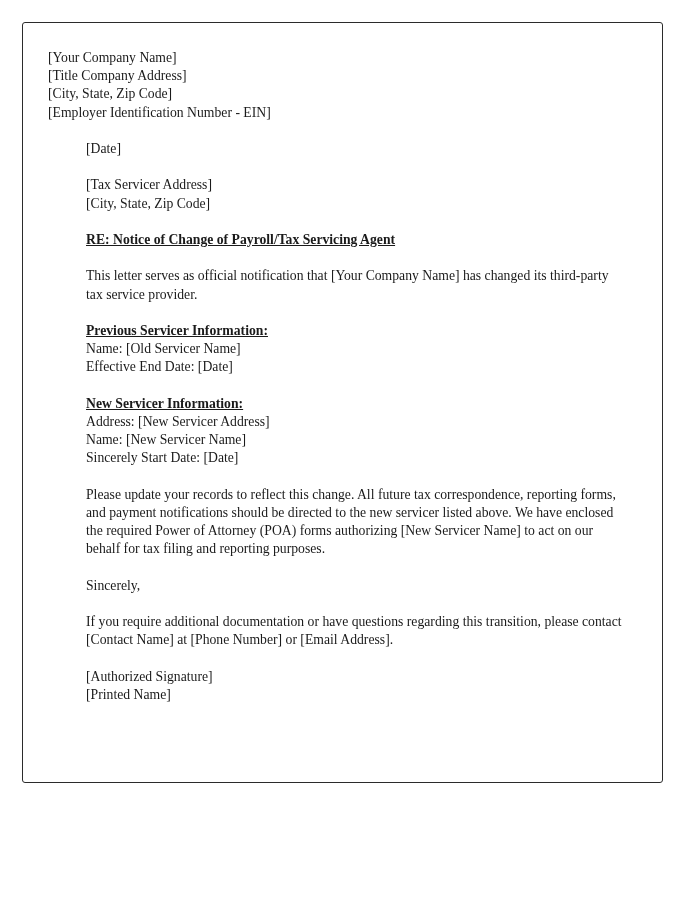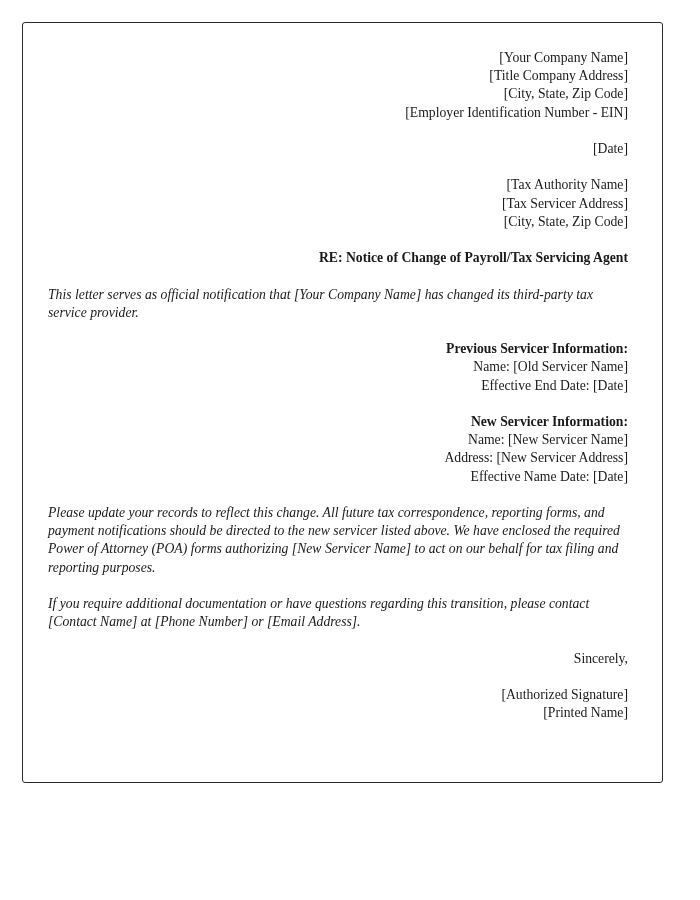--- a/index.html
+++ b/index.html
@@ -25,86 +25,85 @@
     border-radius: 3px;
     background: #ffffff;
   }
   .letter-body {
     padding: 26px 34px 0 25px;
     font-size: 13.7px;
     line-height: 18.2px;
   }
   .block {
     margin: 0;
-    text-align: right;
   }
   .block + .block {
     margin-top: 18.2px;
+    margin-left: 38px;
   }
   .line {
     white-space: pre-wrap;
   }
   .bold {
     font-weight: bold;
+    text-decoration: underline;
   }
   .para {
     text-align: left;
-    font-style: italic;
   }
 </style>
 </head>
 <body>
 
 <div class="page-frame">
   <div class="letter-body">
 
     <div class="block">
       <div class="line">[Your Company Name]</div>
       <div class="line">[Title Company Address]</div>
       <div class="line">[City, State, Zip Code]</div>
       <div class="line">[Employer Identification Number - EIN]</div>
     </div>
 
     <div class="block">
       <div class="line">[Date]</div>
     </div>
 
     <div class="block">
-      <div class="line">[Tax Authority Name]</div>
       <div class="line">[Tax Servicer Address]</div>
       <div class="line">[City, State, Zip Code]</div>
     </div>
 
     <div class="block">
       <div class="line bold">RE: Notice of Change of Payroll/Tax Servicing Agent</div>
     </div>
 
 
     <div class="block para">This letter serves as official notification that [Your Company Name] has changed its third-party tax service provider.</div>
 
     <div class="block">
       <div class="line bold">Previous Servicer Information:</div>
       <div class="line">Name: [Old Servicer Name]</div>
       <div class="line">Effective End Date: [Date]</div>
     </div>
 
     <div class="block">
       <div class="line bold">New Servicer Information:</div>
+      <div class="line">Address: [New Servicer Address]</div>
       <div class="line">Name: [New Servicer Name]</div>
-      <div class="line">Address: [New Servicer Address]</div>
-      <div class="line">Effective Name Date: [Date]</div>
+      <div class="line">Sincerely Start Date: [Date]</div>
     </div>
 
     <div class="block para">Please update your records to reflect this change. All future tax correspondence, reporting forms, and payment notifications should be directed to the new servicer listed above. We have enclosed the required Power of Attorney (POA) forms authorizing [New Servicer Name] to act on our behalf for tax filing and reporting purposes.</div>
 
-    <div class="block para">If you require additional documentation or have questions regarding this transition, please contact [Contact Name] at [Phone Number] or [Email Address].</div>
-
     <div class="block">
       <div class="line">Sincerely,</div>
     </div>
+
+    <div class="block para">If you require additional documentation or have questions regarding this transition, please contact [Contact Name] at [Phone Number] or [Email Address].</div>
 
     <div class="block">
       <div class="line">[Authorized Signature]</div>
       <div class="line">[Printed Name]</div>
     </div>
 
   </div>
 </div>
 
 </body></html>

